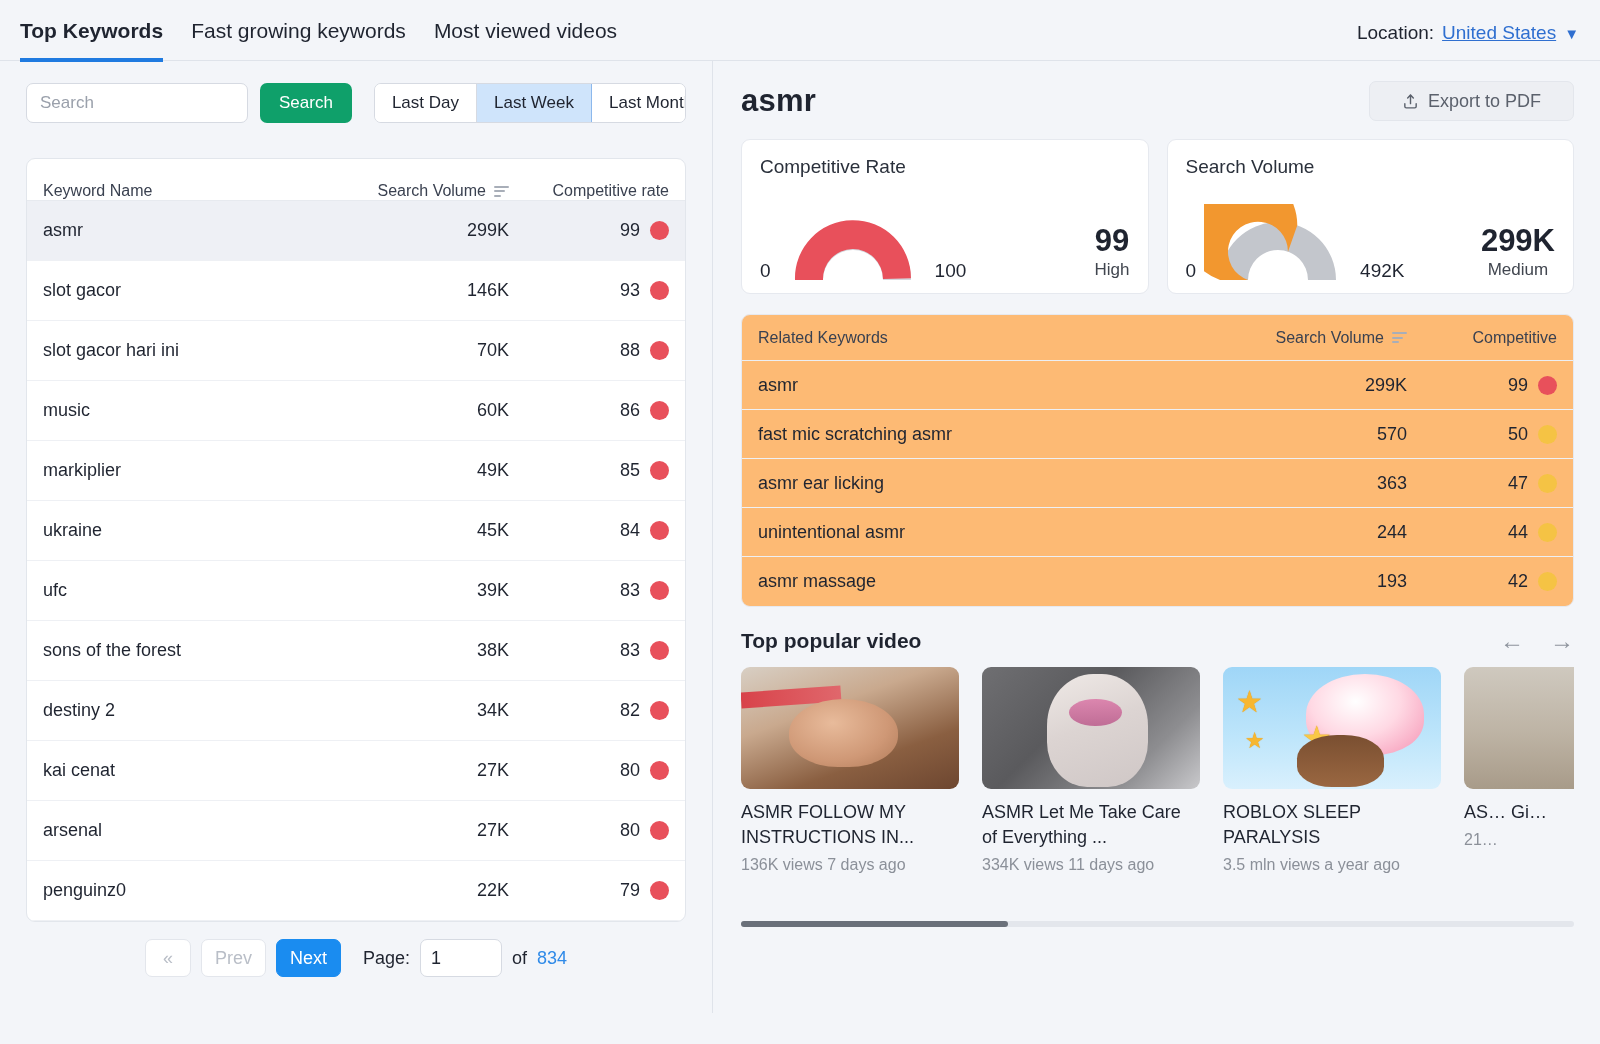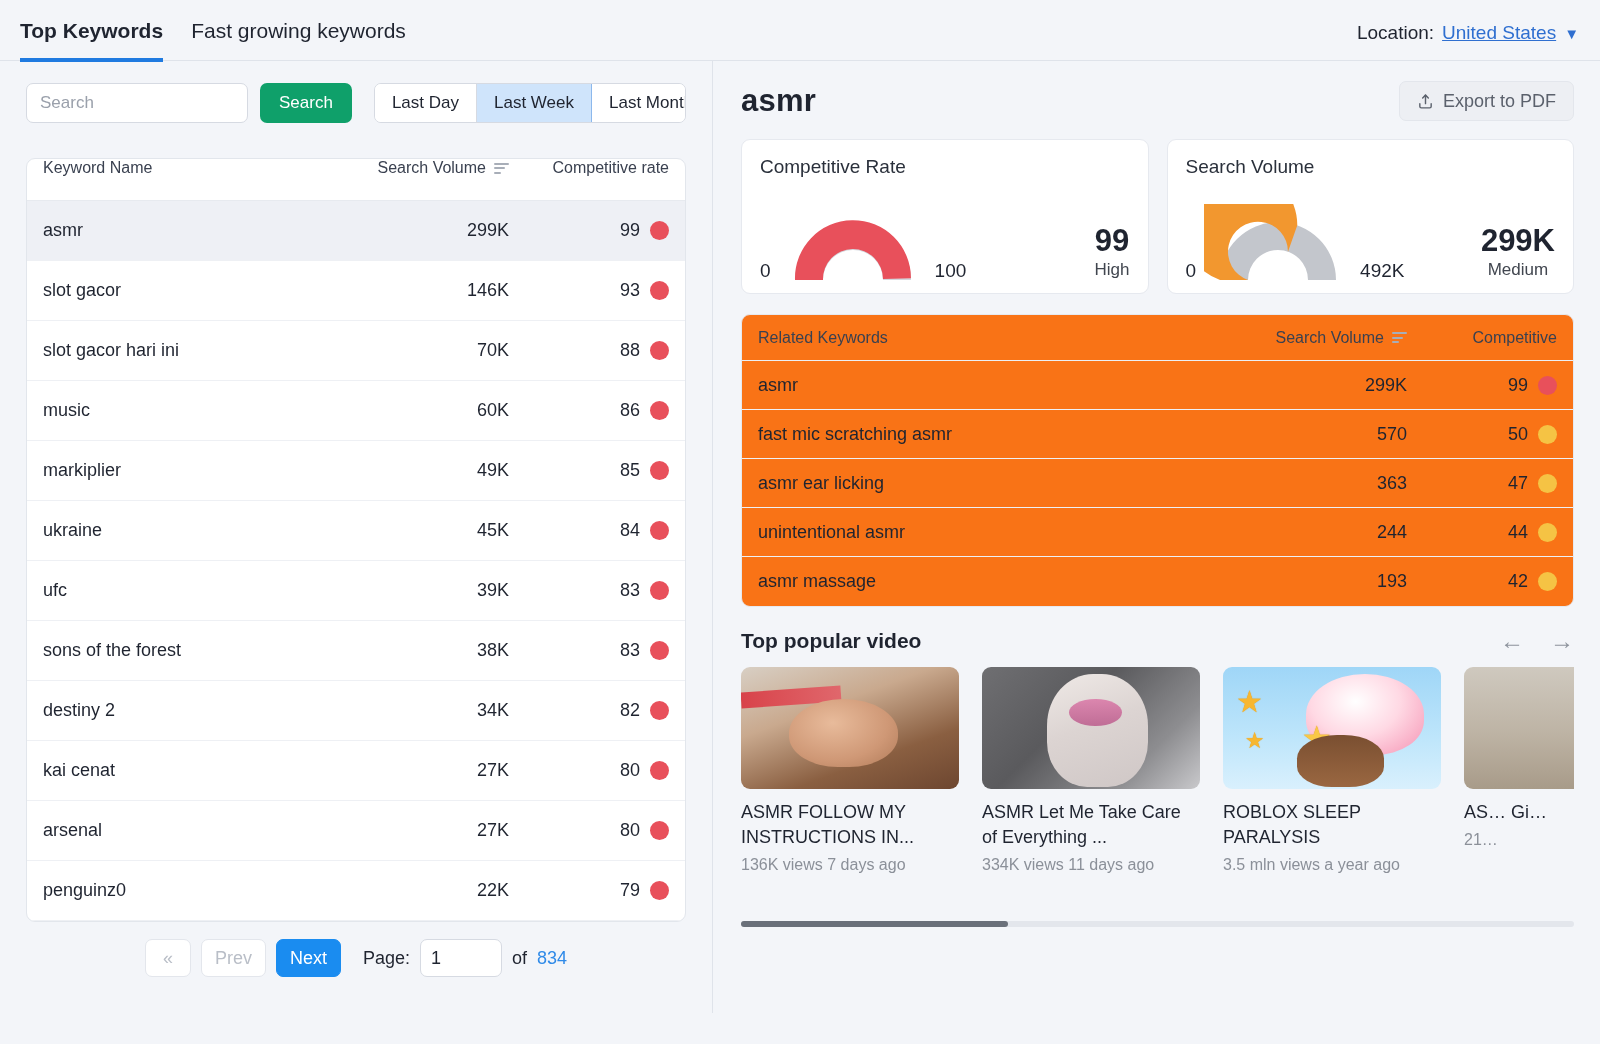--- a/index.html
+++ b/index.html
@@ -75,21 +75,21 @@
   }
   .seg-btn:last-child { border-right: none; }
   .seg-btn.active { background: #cfe4fb; border-color: #8cb8ec; }
 
   
   .kw-card {
     background: #fff; border: 1px solid #e2e6ec; border-radius: 9px;
     overflow: hidden;
   }
   .kw-head {
-    display: flex; align-items: flex-start;
+    display: flex; align-items: flex-end;
     height: 42px; padding: 0 16px;
     border-bottom: 1px solid #e7eaef;
     font-size: 16px; color: #3a4150;
   }
   .col-name { flex: 1; }
   .col-vol  { width: 170px; text-align: right; display: flex; align-items: center; justify-content: flex-end; gap: 8px; }
   .col-comp { width: 160px; text-align: right; }
   .sort-ic { display: inline-flex; flex-direction: column; gap: 2.5px; }
   .sort-ic i { display: block; height: 2px; background: #a8aeb8; border-radius: 1px; }
   .sort-ic i:nth-child(1) { width: 15px; }
@@ -125,42 +125,42 @@
     padding: 0 10px; font-size: 18px; font-family: inherit; color: #1f2430; background:#fff;
   }
   .pg-of { color: #1f2430; }
   .pg-total { color: #2f8ae8; }
 
   
   .rp-head { display: flex; align-items: center; justify-content: space-between; margin-bottom: 18px; }
   .rp-title { font-size: 31px; font-weight: 700; letter-spacing: .2px; }
   .export-btn {
     display: flex; align-items: center; gap: 9px;
-    height: 40px; padding: 0 17px;
+    height: 40px; padding: 0 32px;
     background: #edeff3; border: 1px solid #e3e6ec; border-radius: 7px;
     color: #5b616c; font-size: 18px; font-family: inherit; cursor: pointer;
   }
 
   
   .gauges { display: flex; gap: 18px; }
   .g-card {
     flex: 1; background: #fff; border: 1px solid #e6e9ef; border-radius: 9px;
     padding: 16px 18px 14px 18px; height: 155px; position: relative;
   }
   .g-title { font-size: 19px; color: #2a303b; margin-bottom: 2px; }
   .g-body { display: flex; align-items: flex-end; height: 104px; }
   .g-wrap { display: flex; align-items: flex-end; gap: 8px; }
   .g-min, .g-max { font-size: 19px; color: #1f2430; padding-bottom: 2px; }
   .g-val { margin-left: auto; text-align: center; padding-bottom: 4px; }
   .g-num { font-size: 31px; font-weight: 700; line-height: 1.05; }
   .g-lbl { font-size: 17px; color: #41464f; margin-top: 2px; }
 
   
   .rk-card {
-    margin-top: 20px; background: #f97316; border: 1px solid #e6e9ef; border-radius: 9px; overflow: hidden;
+    margin-top: 20px; background: #fdba74; border: 1px solid #e6e9ef; border-radius: 9px; overflow: hidden;
   }
   .rk-head {
     display: flex; align-items: center; height: 46px; padding: 0 16px;
     border-bottom: 1px solid #eceff3; font-size: 16px; color: #3a4150;
   }
   .rk-col-name { flex: 1; }
   .rk-col-vol  { width: 240px; display: flex; align-items: center; justify-content: flex-end; gap: 8px; }
   .rk-col-comp { width: 150px; text-align: right; }
   .rk-row {
     display: flex; align-items: center; height: 49px; padding: 0 16px;
@@ -231,20 +231,21 @@
   .th4 { background: linear-gradient(180deg,#cfc9bf 0%,#bdb3a4 55%,#a89b89 100%); }
   .vid-card.clipped { flex: 0 0 218px; }
 </style>
 </head>
 <body>
 
 <div class="tabbar">
   <div class="tabs">
     <div class="tab active">Top Keywords</div>
     <div class="tab">Fast growing keywords</div>
+    <div class="tab">Most viewed videos</div>
   </div>
   <div class="loc">
     <span class="loc-label">Location:</span>
     <span class="loc-value">United States</span>
     <span class="loc-caret">▼</span>
   </div>
 </div>
 <div class="hrule"></div>
 
 <div class="body-wrap">

